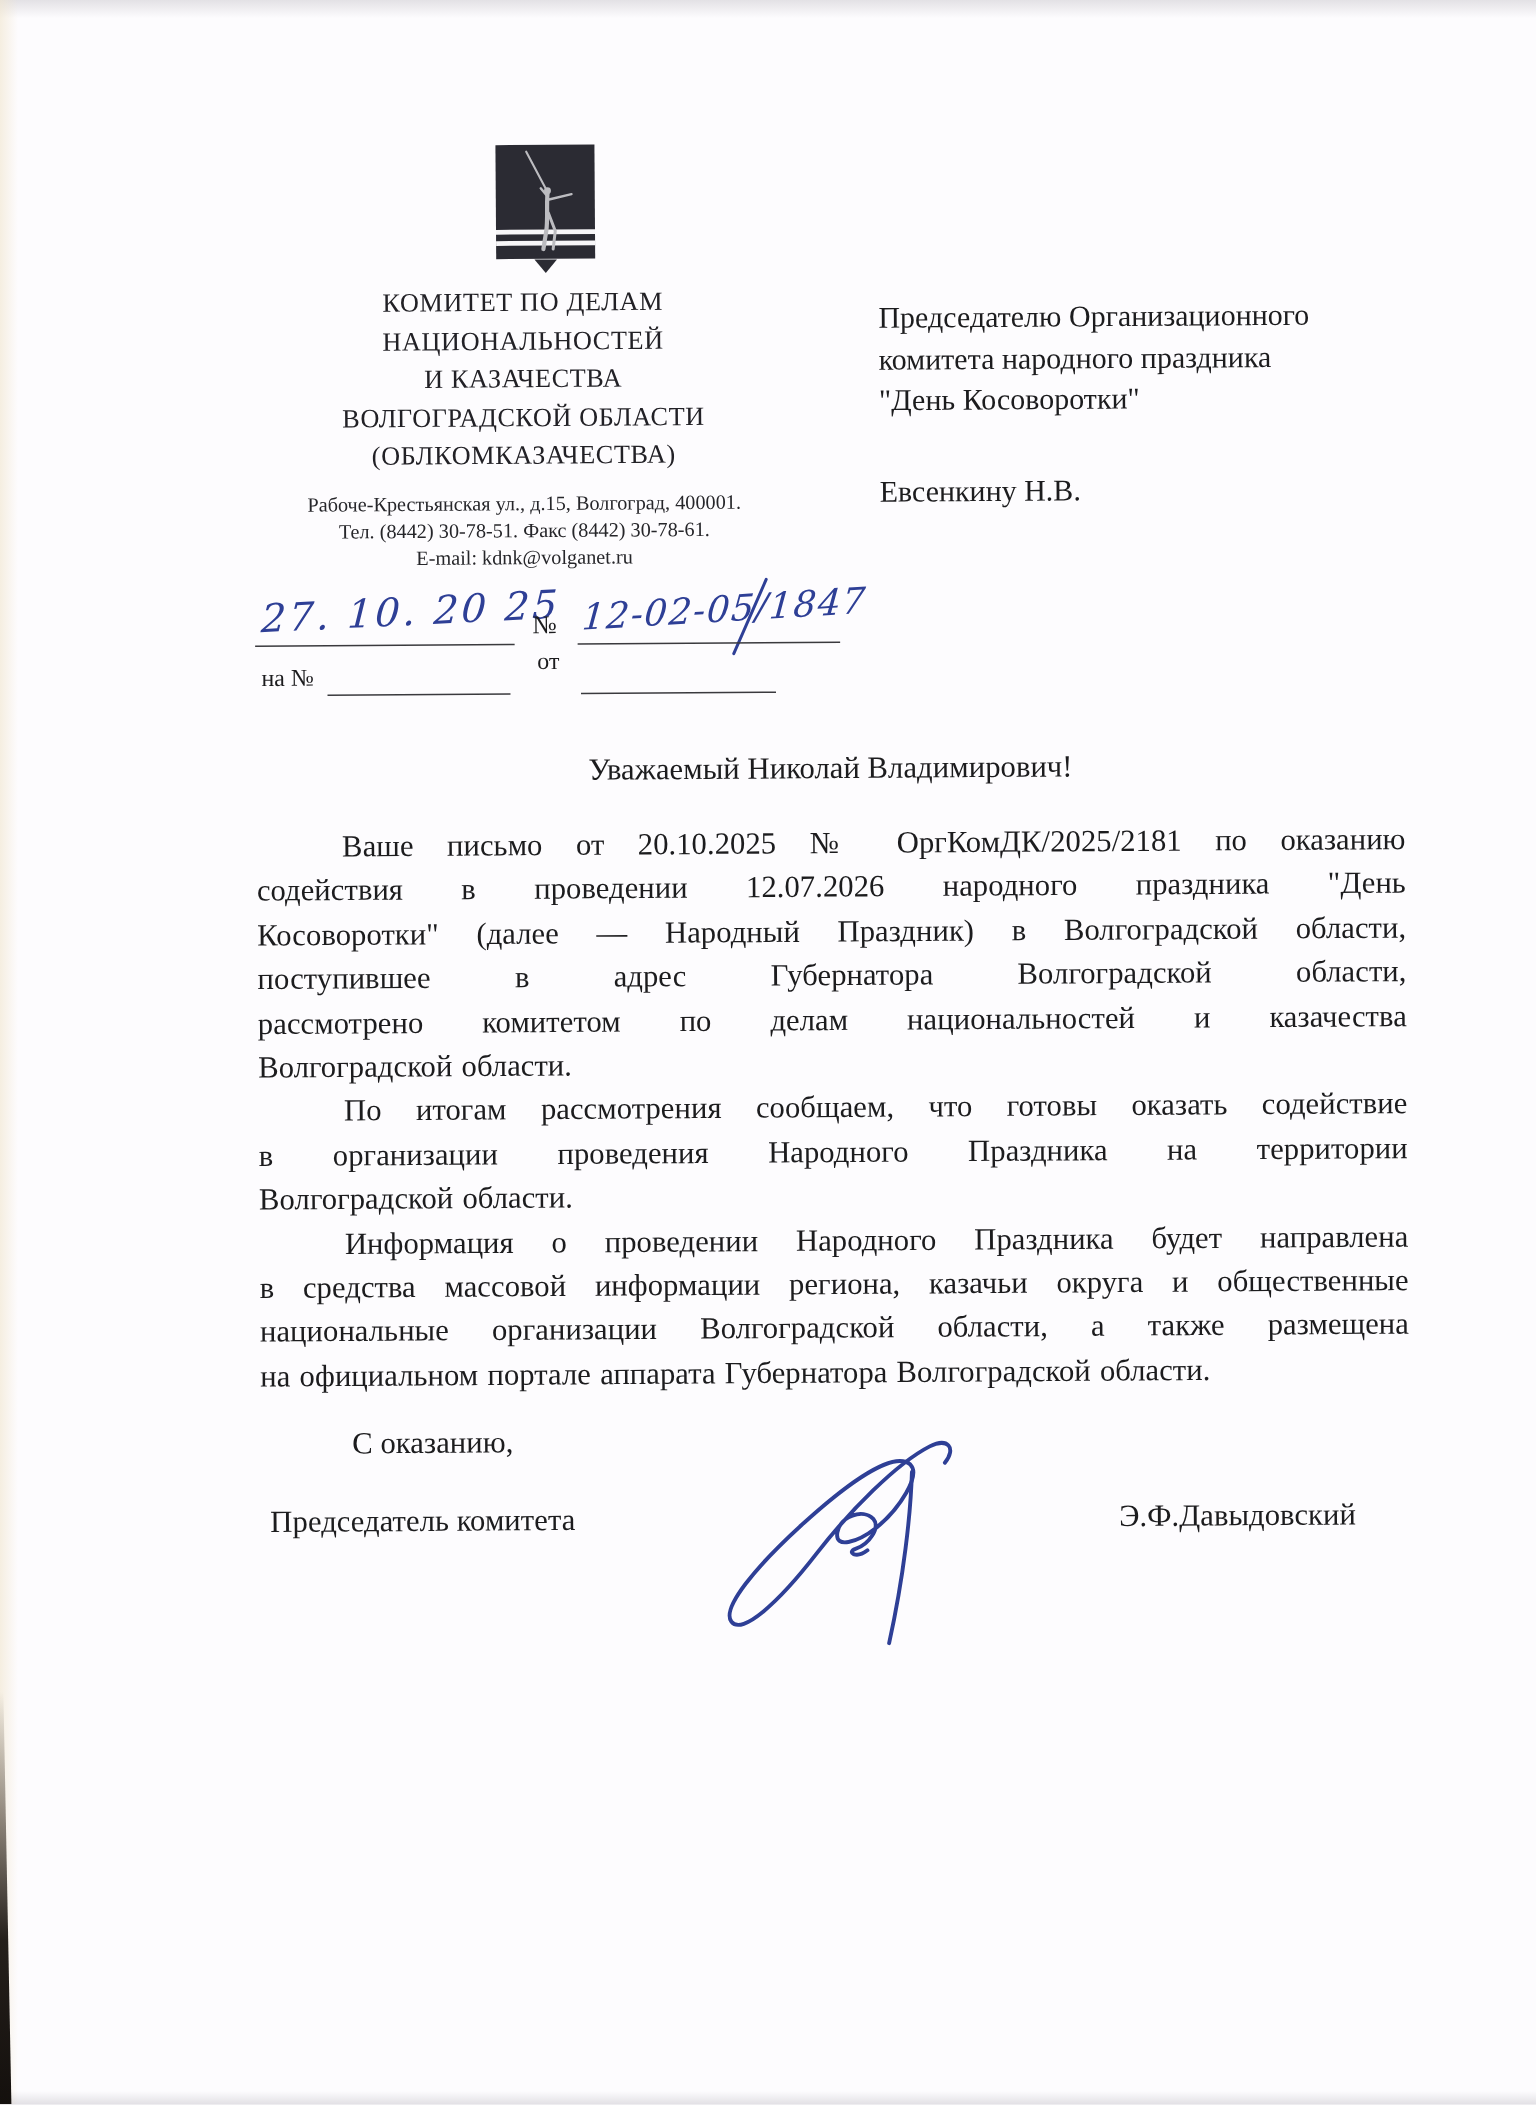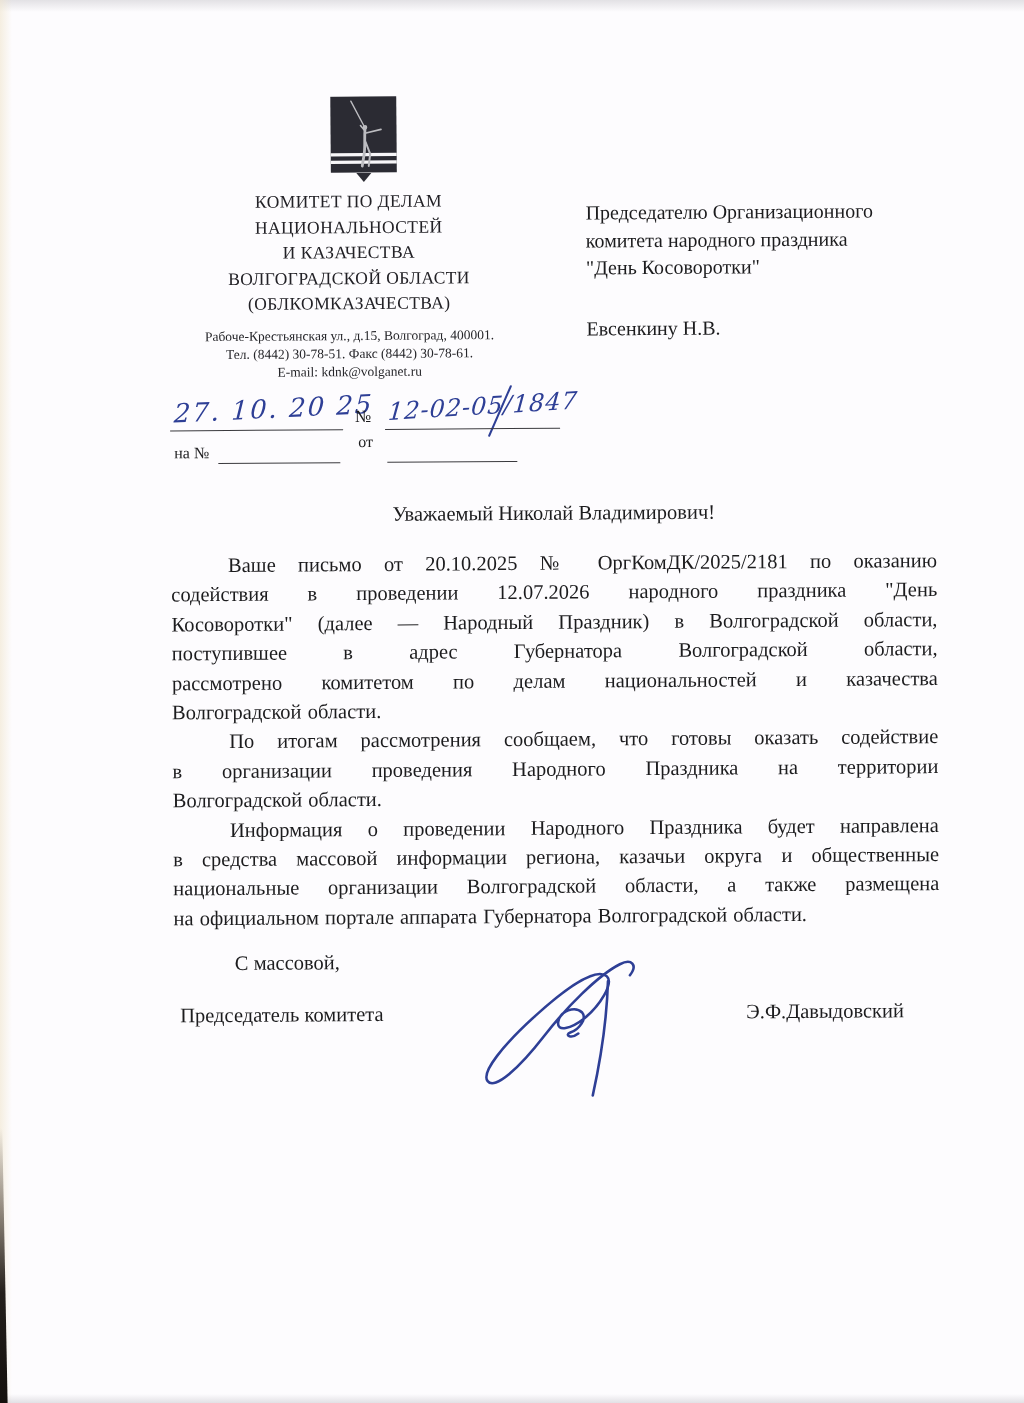--- a/index.html
+++ b/index.html
@@ -136,21 +136,21 @@
       <div class="bl first">По итогам рассмотрения сообщаем, что готовы оказать содействие</div>
       <div class="bl">в организации проведения Народного Праздника на территории</div>
       <div class="bl last">Волгоградской области.</div>
 
       <div class="bl first">Информация о проведении Народного Праздника будет направлена</div>
       <div class="bl">в средства массовой информации региона, казачьи округа и общественные</div>
       <div class="bl">национальные организации Волгоградской области, а также размещена</div>
       <div class="bl last">на официальном портале аппарата Губернатора Волгоградской области.</div>
     </div>
 
-    <div class="closing">С массовой,</div>
+    <div class="closing">С оказанию,</div>
     <div class="sig-title">Председатель комитета</div>
 
     <div class="signature">
       <svg viewBox="0 0 200 142" width="200" height="142" xmlns="http://www.w3.org/2000/svg">
         <g stroke="#2e3f96" stroke-width="2.6" fill="none" stroke-linecap="round" stroke-linejoin="round">
           <path d="M150,20 C158,10 152,3 140,9 C118,20 86,52 64,80 C38,113 14,134 7,125 C0,116 24,88 54,61 C84,34 116,11 127,21 C134,28 120,50 104,63 C91,73 76,77 78,66 C80,55 95,50 102,57 C107,63 99,74 90,77 C84,79 90,84 98,78"></path>
           <path d="M128,26 C127,54 122,96 112,140"></path>
         </g>
       </svg>
     </div>

